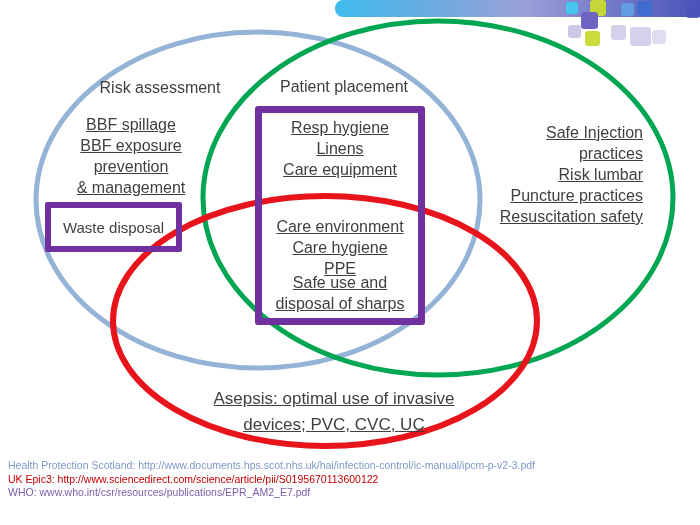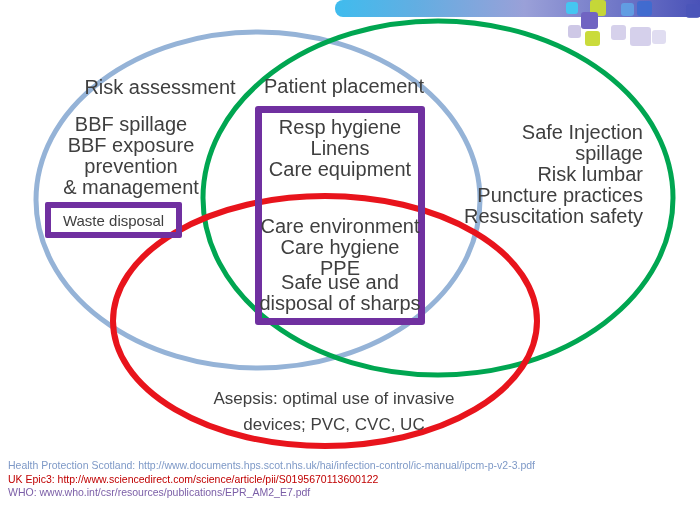--- a/index.html
+++ b/index.html
@@ -4,22 +4,22 @@
 <style>
   html,body { margin:0; padding:0; background:#fff; }
   .slide {
     position:relative; width:700px; height:525px; background:#ffffff;
     font-family:"Liberation Sans", sans-serif; color:#3f3f3f; overflow:hidden;
   }
   .layer { position:absolute; left:0; top:0; }
   .z1 { z-index:1; } .z2 { z-index:2; }
 
   
-  .label { position:absolute; z-index:4; font-size:20px; line-height:21px; text-align:center; white-space:nowrap; }
-  .label .ln { white-space:nowrap; }
+  .label { position:absolute; z-index:4; font-size:16px; line-height:21px; text-align:center; white-space:nowrap; }
+  .label .ln { white-space:nowrap;text-decoration:underline; }
   .right-align { text-align:right; }
   .asepsis { font-size:17px; line-height:26px; }
 
   
   .purple-frame { position:absolute; z-index:3; border:7px solid #7030A0; border-radius:3px; box-sizing:border-box; background:transparent; }
   .waste-frame  { position:absolute; z-index:3; border:6px solid #7030A0; border-radius:2px; box-sizing:border-box; background:transparent;
                   display:flex; align-items:center; justify-content:center; font-size:15px; }
 
   
   .banner { position:absolute; z-index:5; left:335px; top:0; width:365px; height:17px;
@@ -39,38 +39,38 @@
     <ellipse cx="258" cy="200" rx="222" ry="168" fill="none" stroke-width="5" stroke="#95B3D7"></ellipse>
     <ellipse cx="438" cy="198" rx="235" ry="177" fill="none" stroke-width="5" stroke="#00A651"></ellipse>
   </svg>
 
   <svg class="layer z2" width="700" height="525">
     <ellipse cx="325" cy="321" rx="212" ry="125" fill="none" stroke-width="6" stroke="#E8141C"></ellipse>
   </svg>
 
   <div class="purple-frame" style="left:255px; top:106px; width:170px; height:219px;"></div>
 
-  <div class="waste-frame" style="left:45px; top:202px; width:137px; height:36px;">
+  <div class="waste-frame" style="left:45px; top:202px; width:137px; height:50px;">
     <span>Waste disposal</span>
   </div>
 
   <div class="label" style="left:55px; top:77px; width:210px;">Risk assessment</div>
 
   <div class="label" style="left:31px; top:114px; width:200px;">
     <div class="ln">BBF spillage</div>
     <div class="ln">BBF exposure</div>
     <div class="ln">prevention</div>
     <div class="ln">&amp; management</div>
   </div>
 
   <div class="label" style="left:244px; top:76px; width:200px;">Patient placement</div>
 
   <div class="label right-align" style="left:443px; top:122px; width:200px;">
     <div class="ln">Safe Injection</div>
-    <div class="ln">spillage</div>
+    <div class="ln">practices</div>
     <div class="ln">Risk lumbar</div>
     <div class="ln">Puncture practices</div>
     <div class="ln">Resuscitation safety</div>
   </div>
 
   <div class="label" style="left:258px; top:117px; width:164px;">
     <div class="ln">Resp hygiene</div>
     <div class="ln">Linens</div>
     <div class="ln">Care equipment</div>
   </div>

